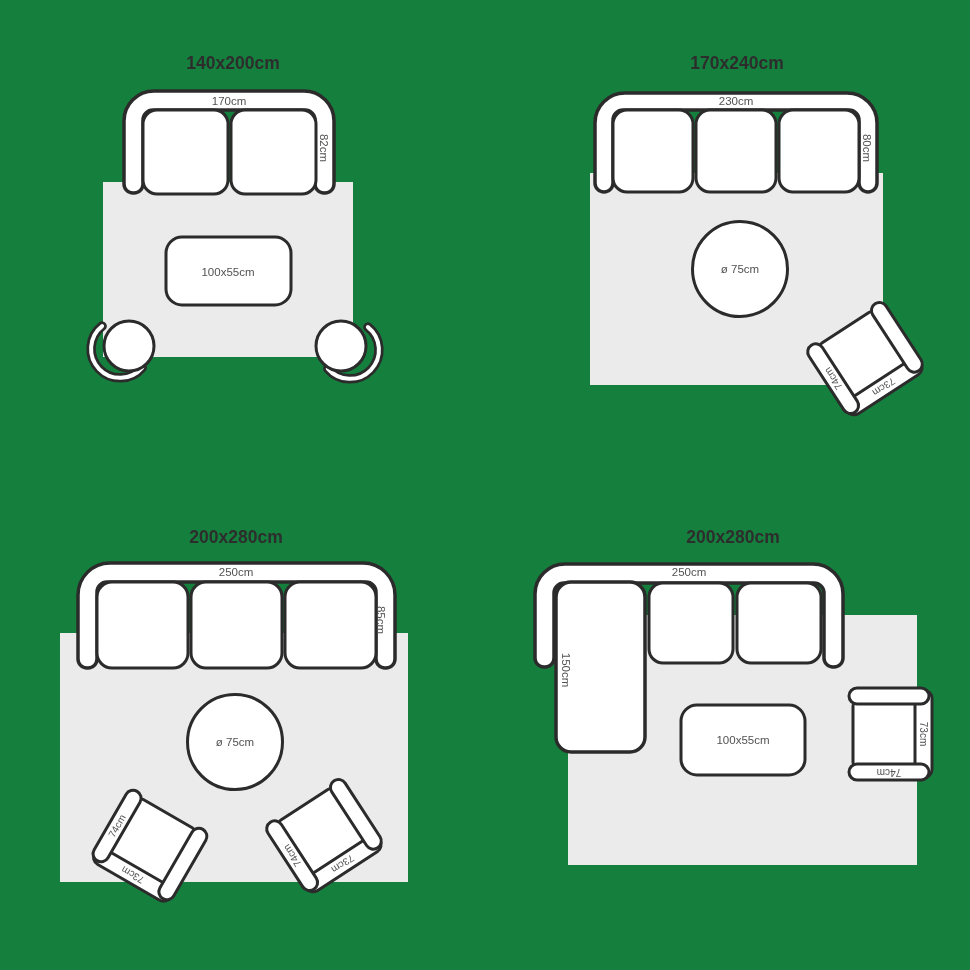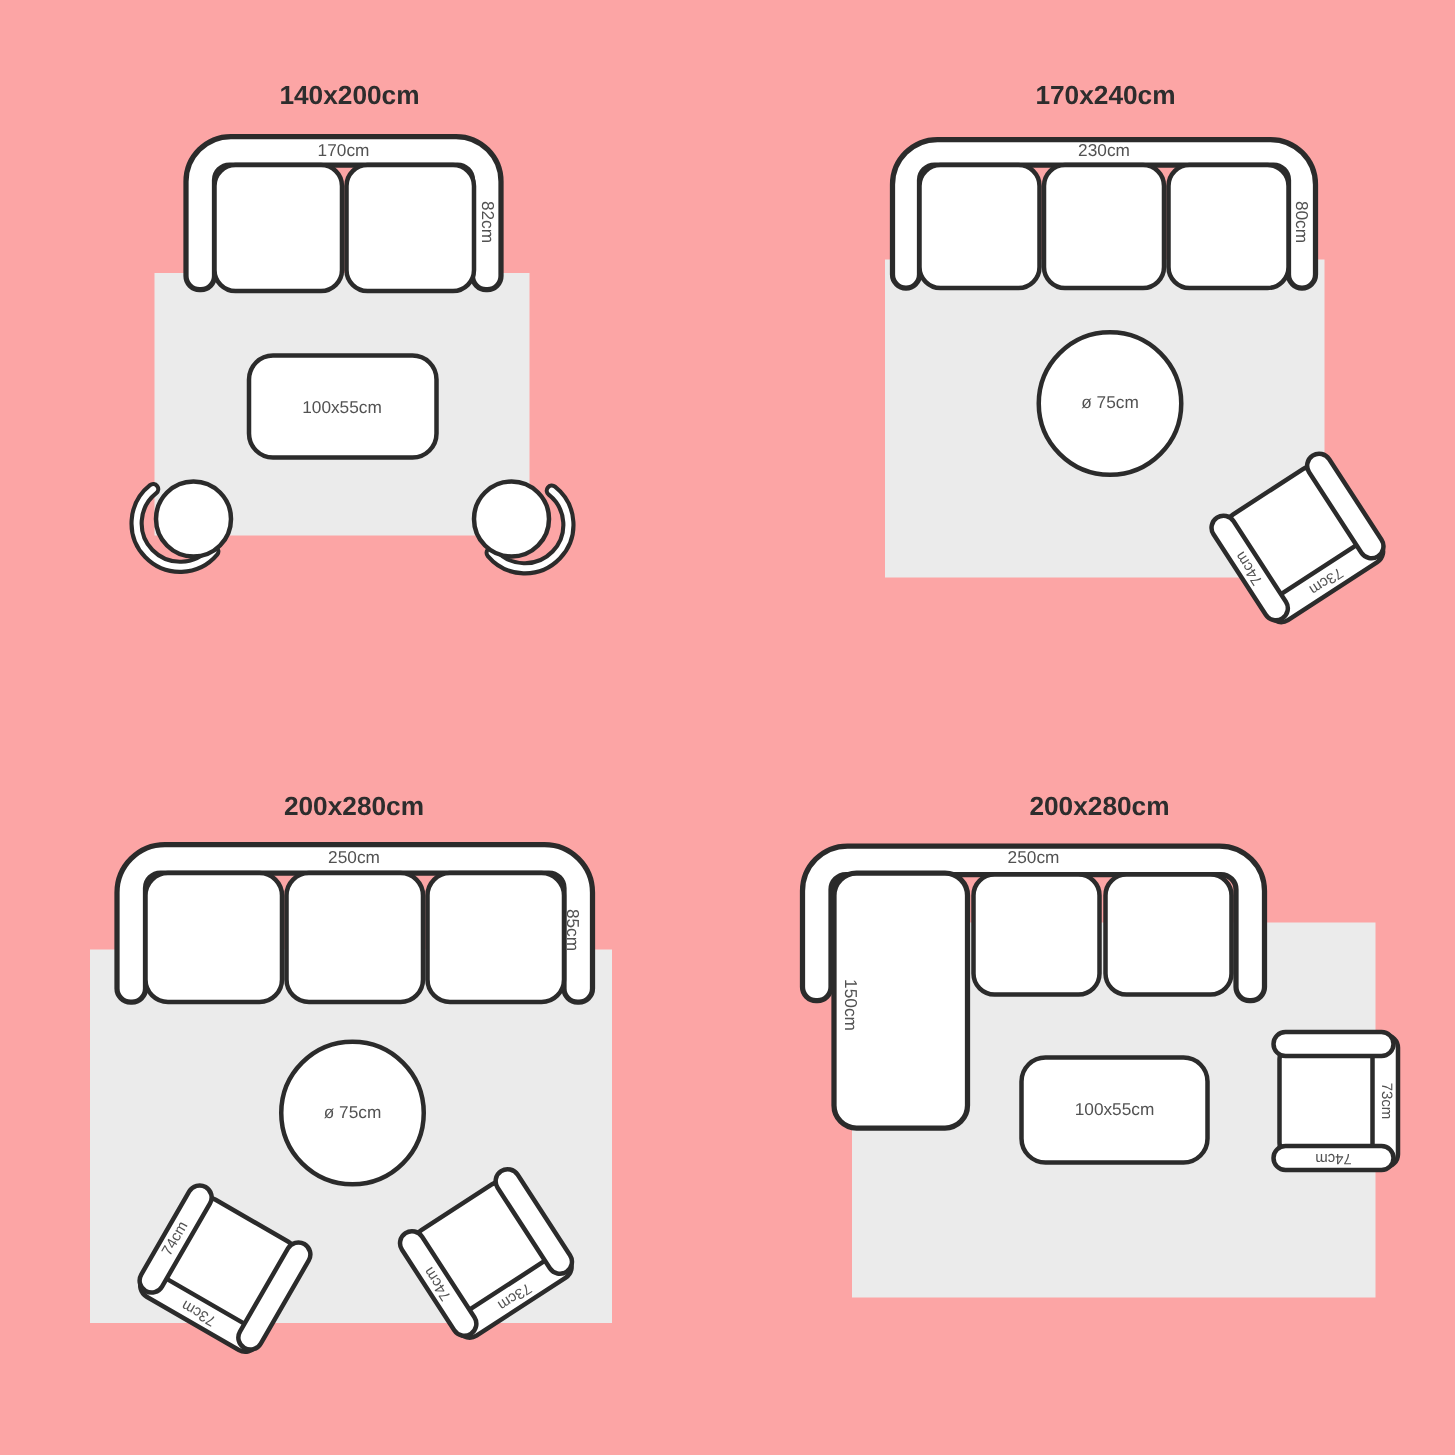--- a/index.html
+++ b/index.html
@@ -7,21 +7,21 @@
     padding: 0;
     background: #ffffff;
     width: 970px;
     height: 970px;
     font-family: "Liberation Sans", sans-serif;
   }
   .canvas {
     position: relative;
     width: 970px;
     height: 970px;
-    background: #fca5a5;
+    background: #15803d;
     overflow: hidden;
   }
   svg { display: block; }
   .rug { fill: var(--rug, #ebebeb); }
   .ln {
     fill: #ffffff;
     stroke: var(--line, #2b2b2b);
     stroke-width: 3.5;
     stroke-linejoin: round;
   }

